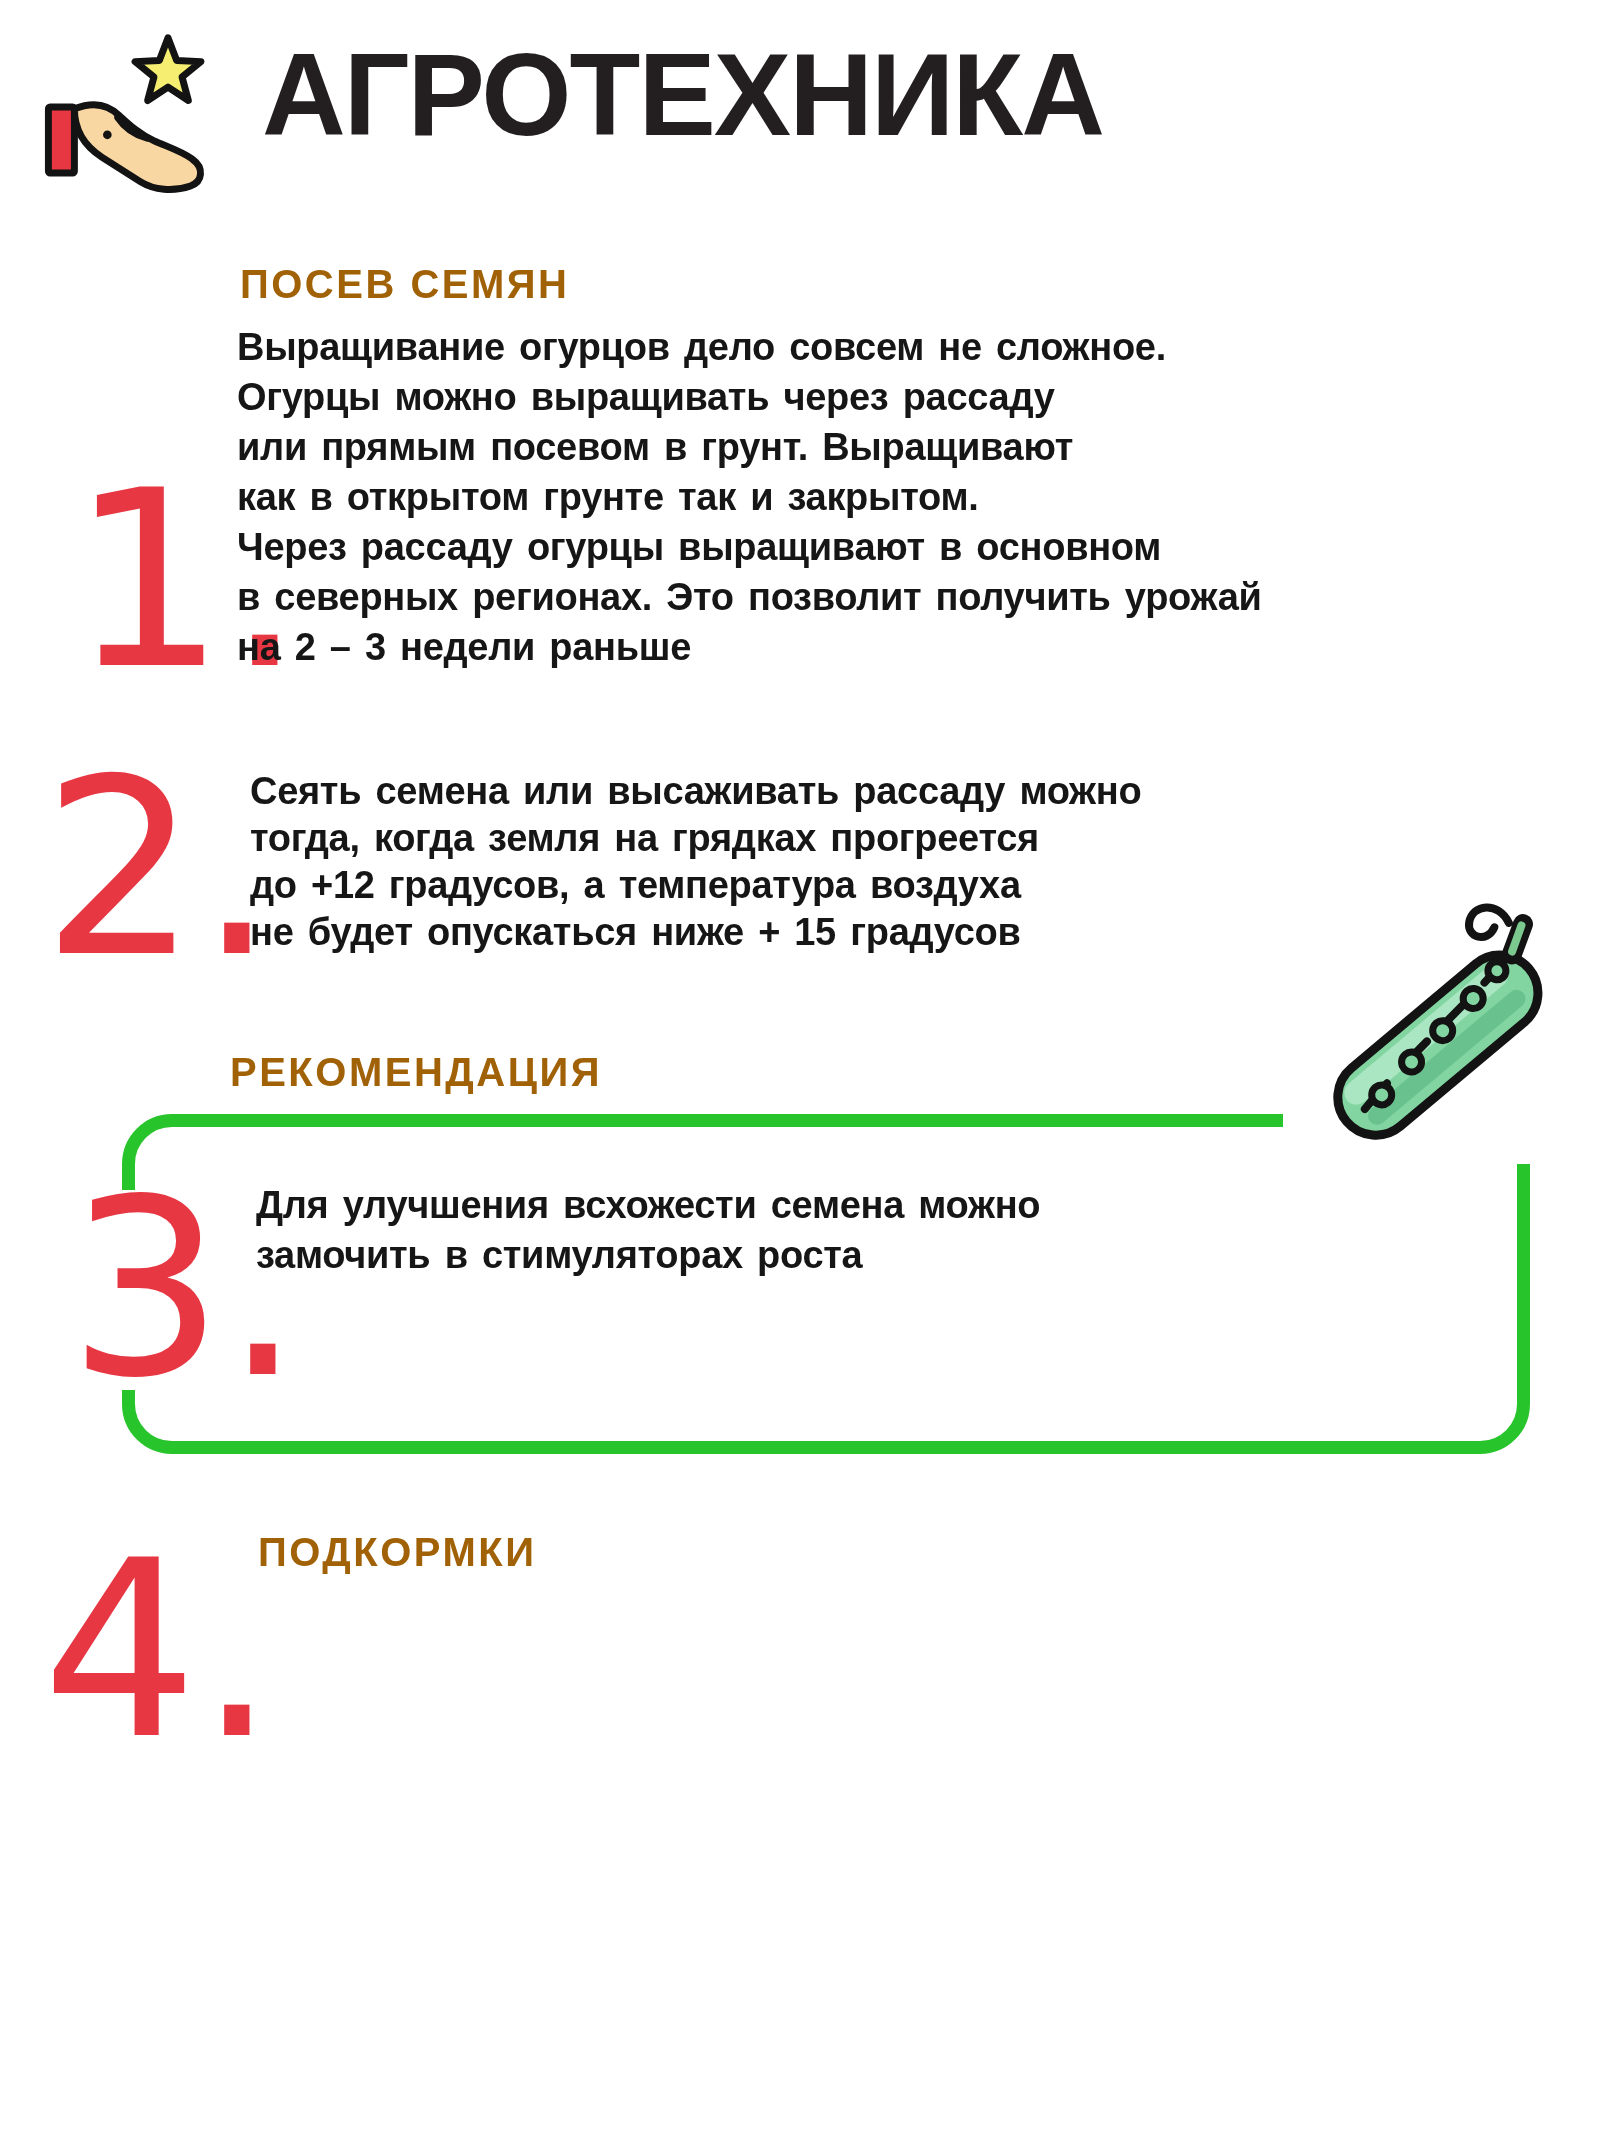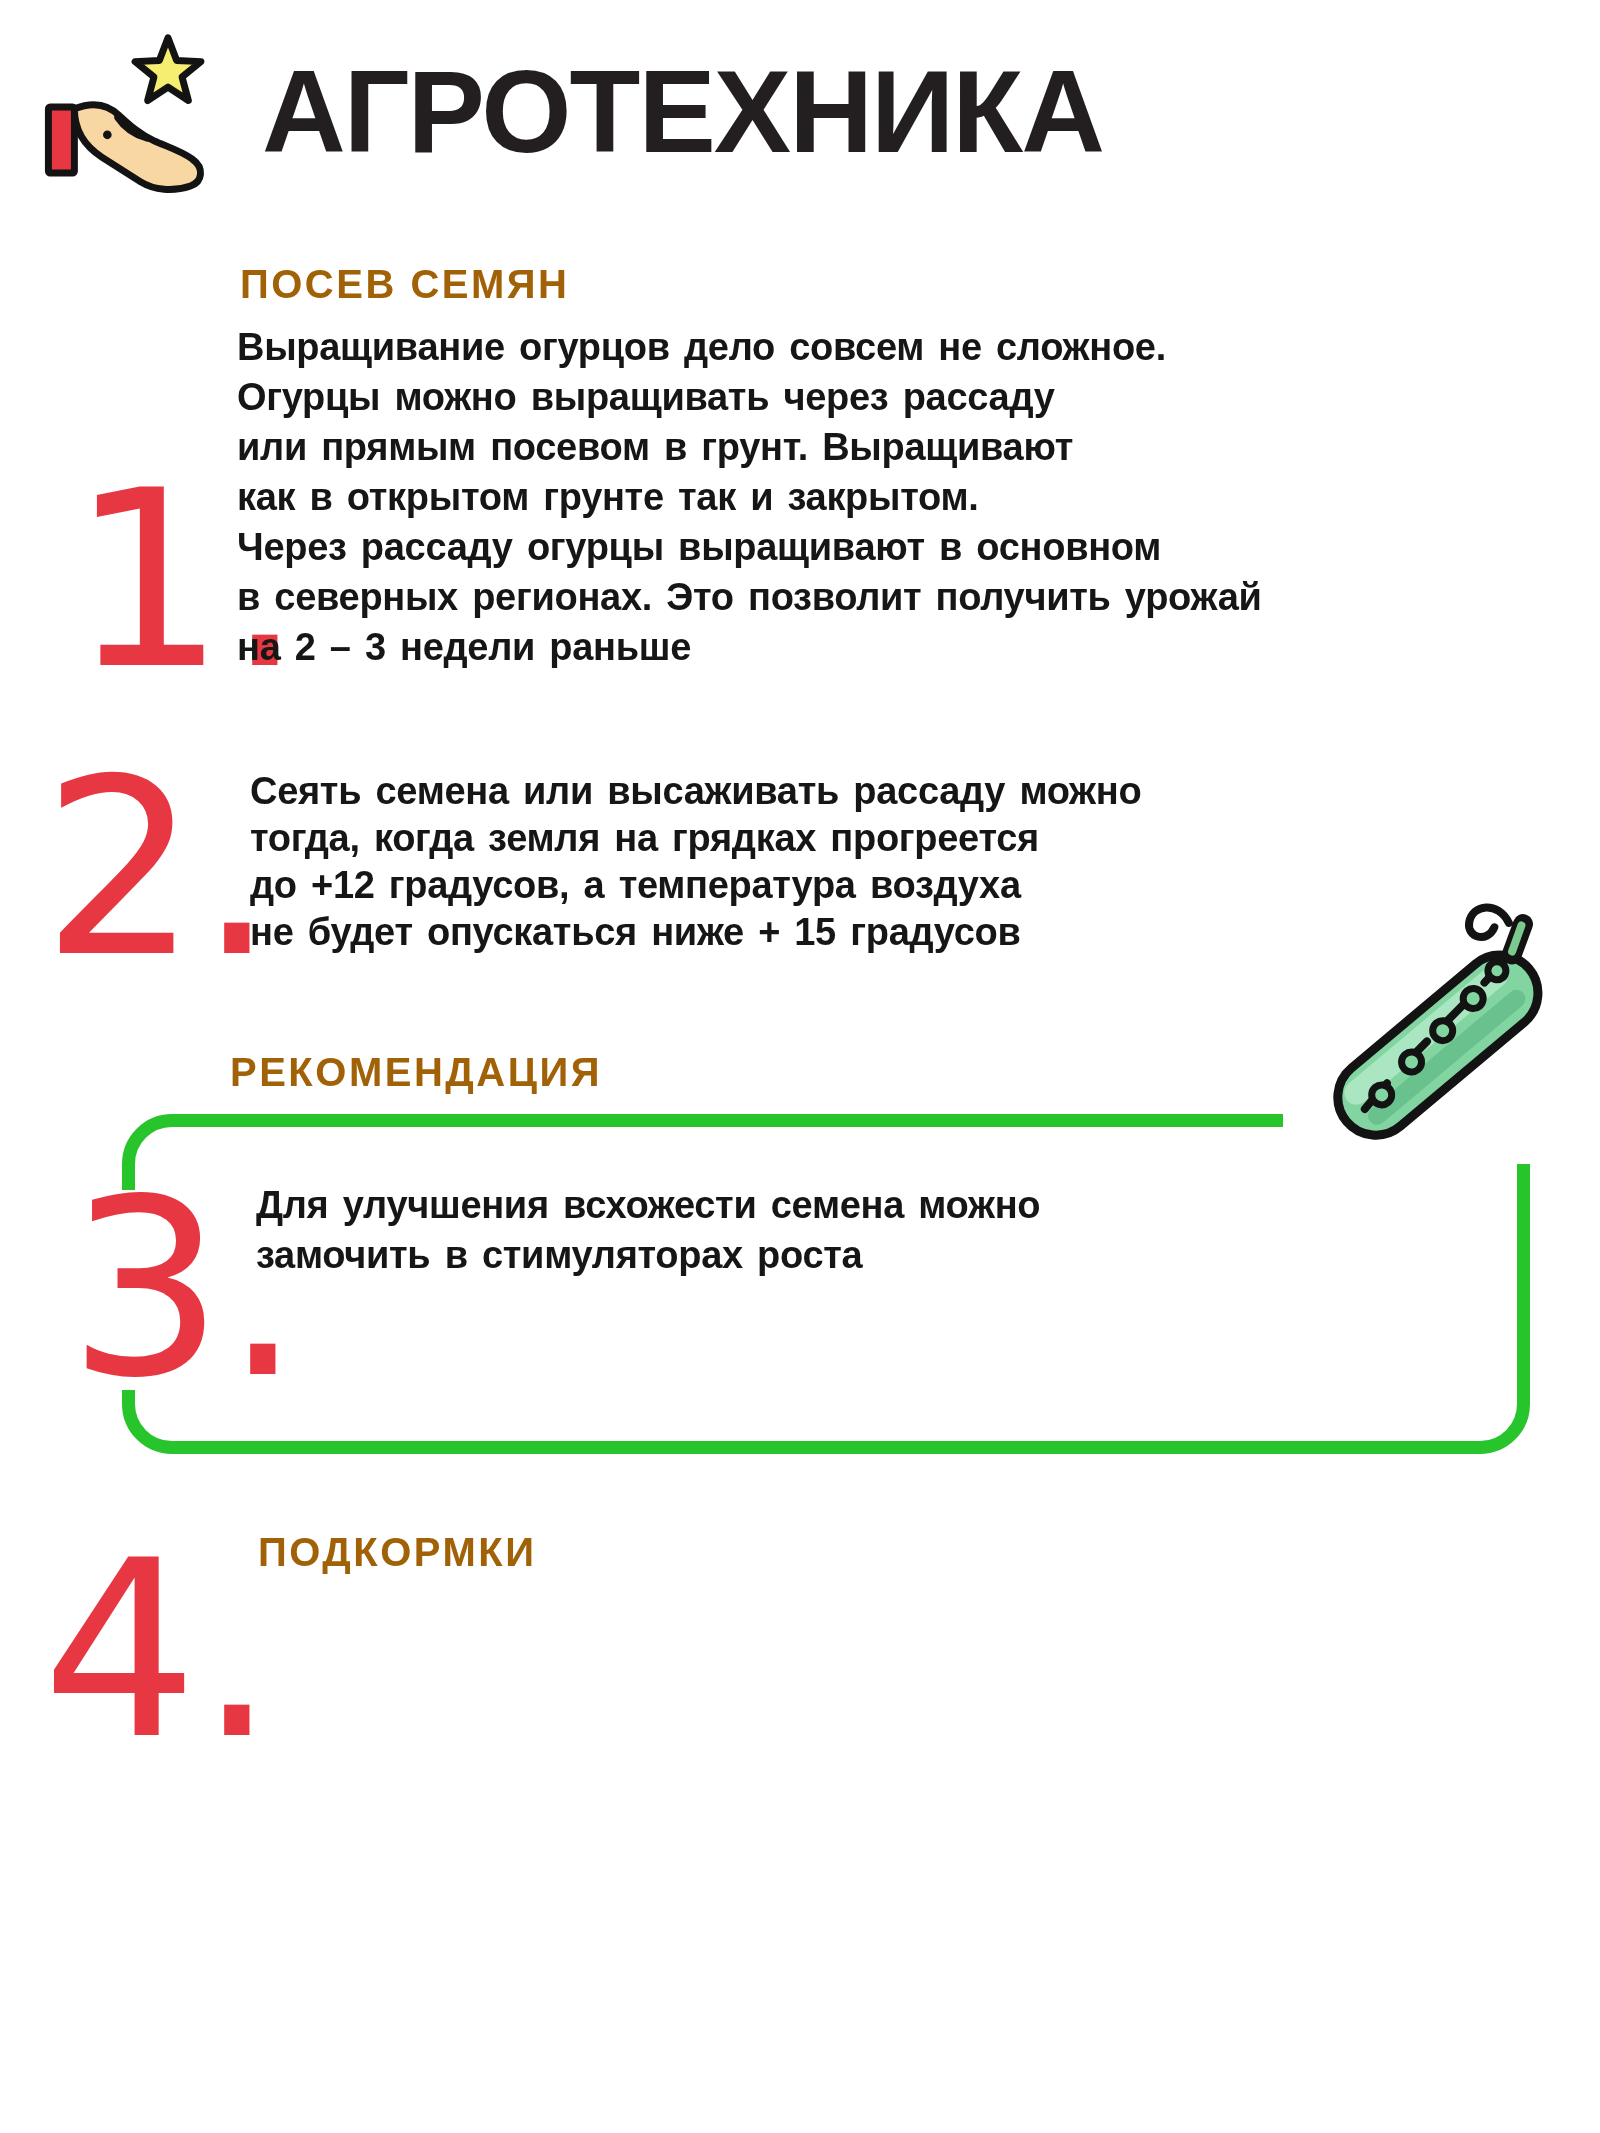--- a/index.html
+++ b/index.html
@@ -3,21 +3,21 @@
 <meta charset="utf-8">
 <style>
   html,body { margin:0; padding:0; background:#ffffff; }
   .page {
     position:relative; width:1600px; height:2133px; background:#ffffff;
     overflow:hidden; font-family:"Liberation Sans", sans-serif; color:#161616;
   }
   
   .hand-icon { position:absolute; left:38px; top:26px; width:182px; height:176px; }
   .title {
-    position:absolute; left:262px; top:45px; margin:0;
+    position:absolute; left:262px; top:28px; margin:0;
     font-size:116px; font-weight:bold; letter-spacing:-2px; color:#231f20; white-space:nowrap;
   }
   
   .num {
     position:absolute; font-family:"DejaVu Sans", sans-serif;
     font-size:245px; line-height:245px; color:#e73743; z-index:5;
   }
   #n1 { left:70px;  top:458px; }
   #n2 { left:42px;  top:746px; }
   #n3 { left:58px;  top:1190px; line-height:200px; background:#ffffff; padding:0 10px; }

